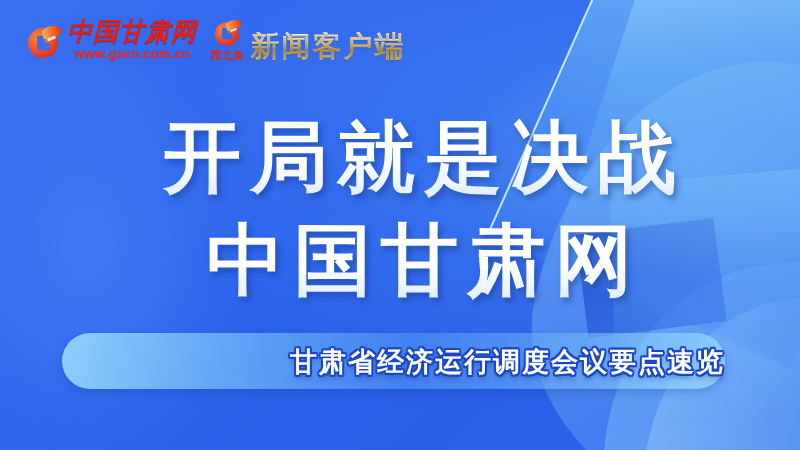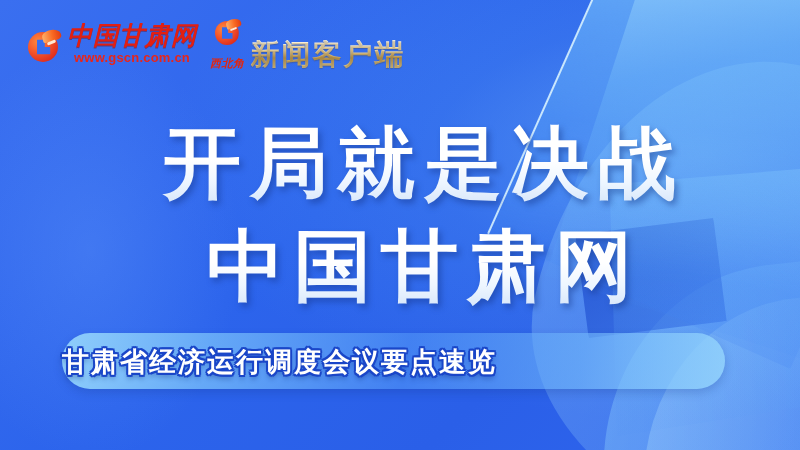--- a/index.html
+++ b/index.html
@@ -203,23 +203,22 @@
     text-align: center;
   }
 
   .mark-stack { display: flex; flex-direction: column; align-items: center; }
   .sub-red {
     font-family: "DejaVu Serif", "Liberation Serif", serif;
     font-weight: 700;
     font-size: 11px;
     line-height: 1;
     color: #e2260f;
-    font-style: italic;
     letter-spacing: 0.5px;
-    margin-top: 10px;
+    margin-top: 1px;
   }
 
   .gold-brand {
     font-family: "DejaVu Serif", "Liberation Serif", serif;
     font-weight: 700;
     font-size: 29px;
     line-height: 1;
     letter-spacing: 2px;
     background: linear-gradient(180deg, #fff6dd 0%, #f0d89b 38%, #c9a košice 60%, #b99452 72%, #efdca8 100%);
     background: linear-gradient(180deg, #fffaea 0%, #f3dfae 36%, #c5a25a 62%, #e4d09a 100%);
@@ -234,21 +233,21 @@
   
   .headline {
     position: absolute;
     left: 0;
     top: 112px;
     width: 800px;
     text-align: center;
     z-index: 5;
   }
   .headline .line {
-    font-family: Liberation Serif, serif;
+    font-family: Liberation Mono, monospace;
     font-weight: 700;
     font-size: 78px;
     line-height: 103px;
     letter-spacing: 9px;
     padding-left: 8px;
     background: linear-gradient(180deg, #ffffff 0%, #ffffff 46%, #eef6ff 68%, #ccdff8 100%);
     -webkit-background-clip: text;
     background-clip: text;
     color: #ffffff;
     -webkit-text-fill-color: transparent;
@@ -268,21 +267,21 @@
     background: linear-gradient(100deg,
         rgba(150,214,252,0.92) 0%,
         rgba(116,186,250,0.80) 22%,
         rgba(82,150,247,0.58) 52%,
         rgba(112,182,250,0.62) 78%,
         rgba(150,214,252,0.80) 100%);
     box-shadow: 0 4px 10px rgba(18,48,130,0.22);
     z-index: 5;
     display: flex;
     align-items: center;
-    justify-content: flex-start;
+    justify-content: flex-end;
   }
   .pill-text {
     font-family: "DejaVu Sans", "Liberation Sans", sans-serif;
     font-weight: 700;
     font-size: 27px;
     line-height: 1;
     letter-spacing: 2px;
     color: #ffffff;
     text-shadow:
       -1.6px -1.6px 0 #1a46c8,

